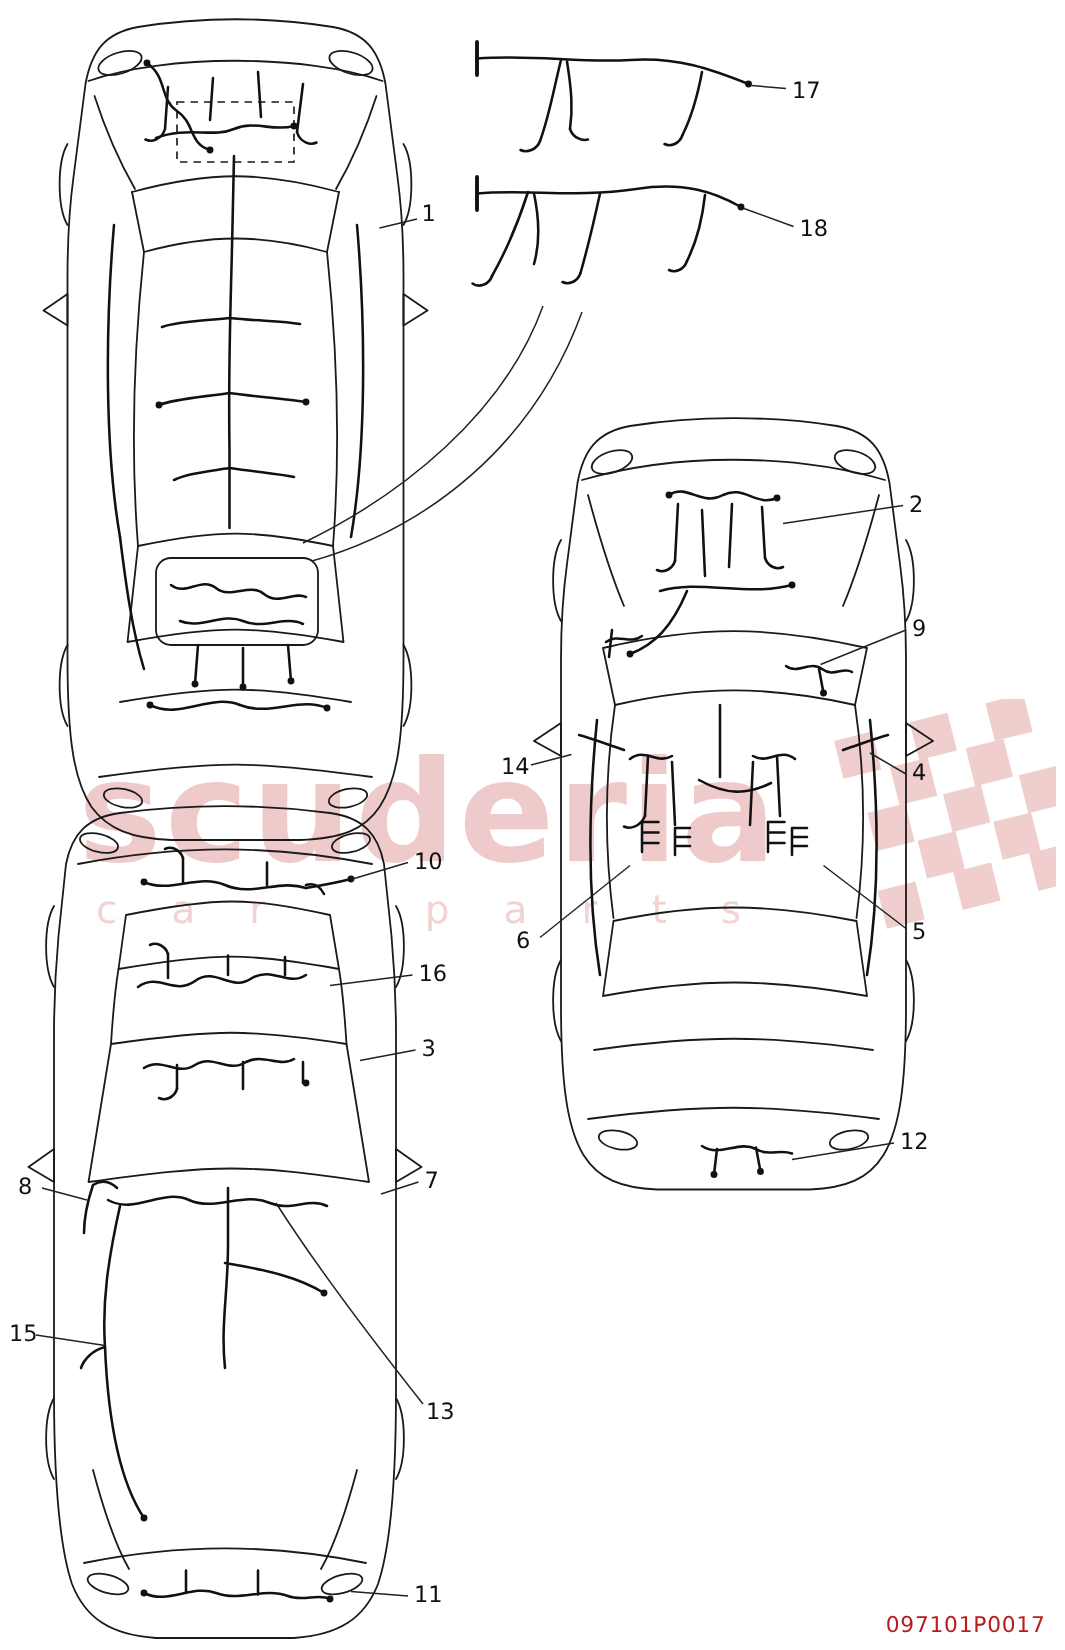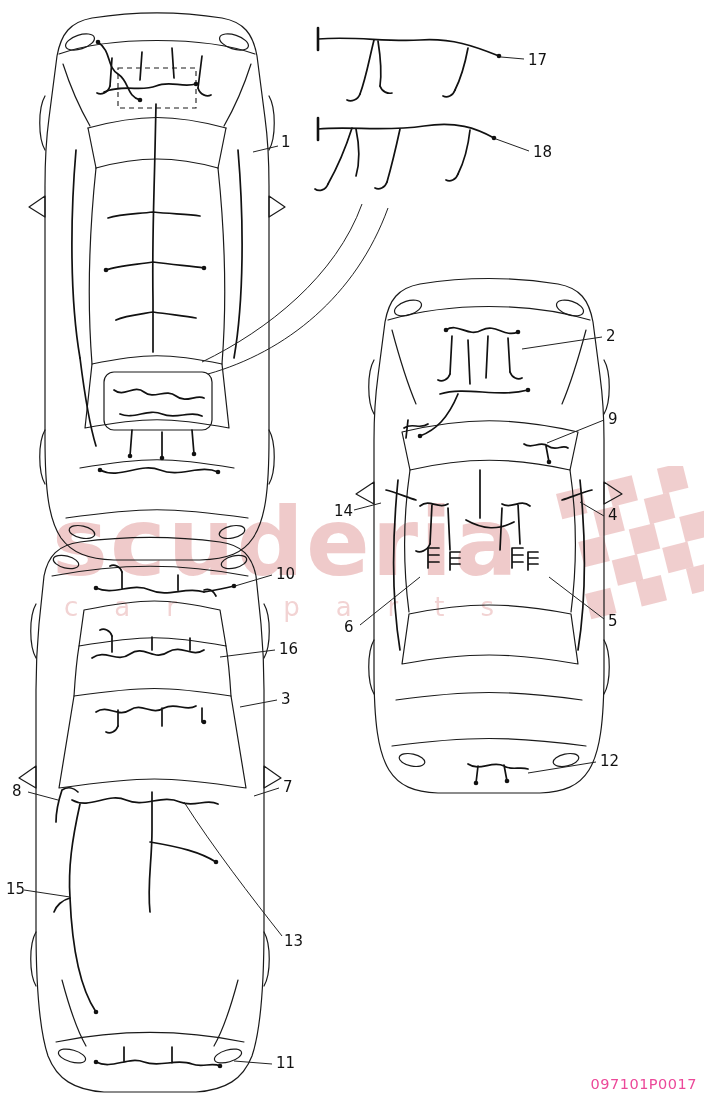--- a/index.html
+++ b/index.html
@@ -29,21 +29,21 @@
   .thin  { stroke:#222222; fill:none; stroke-width:1; }
   .bar   { stroke:#111111; fill:none; stroke-width:2.6; stroke-linecap:round; }
   .dash  { stroke:#1a1a1a; fill:none; stroke-width:1.1; stroke-dasharray:5 4; }
   .dot   { fill:#111111; stroke:none; }
   .callout-text {
     font-family:"DejaVu Sans", "Liberation Sans", sans-serif;
     font-size:15px; fill:#111111; stroke:none;
   }
   .part-number {
     position:absolute; right:13px; bottom:8px; z-index:2;
-    font-size:14.5px; color:#ec4899; letter-spacing:0.5px;
+    font-size:14.5px; color:#b91c1c; letter-spacing:0.5px;
   }
 </style>
 </head>
 <body>
 
 <div class="page">
 
   <div class="watermark">
     <span class="wm-brand">scuderia</span>
     <span class="wm-tagline">car parts</span>

